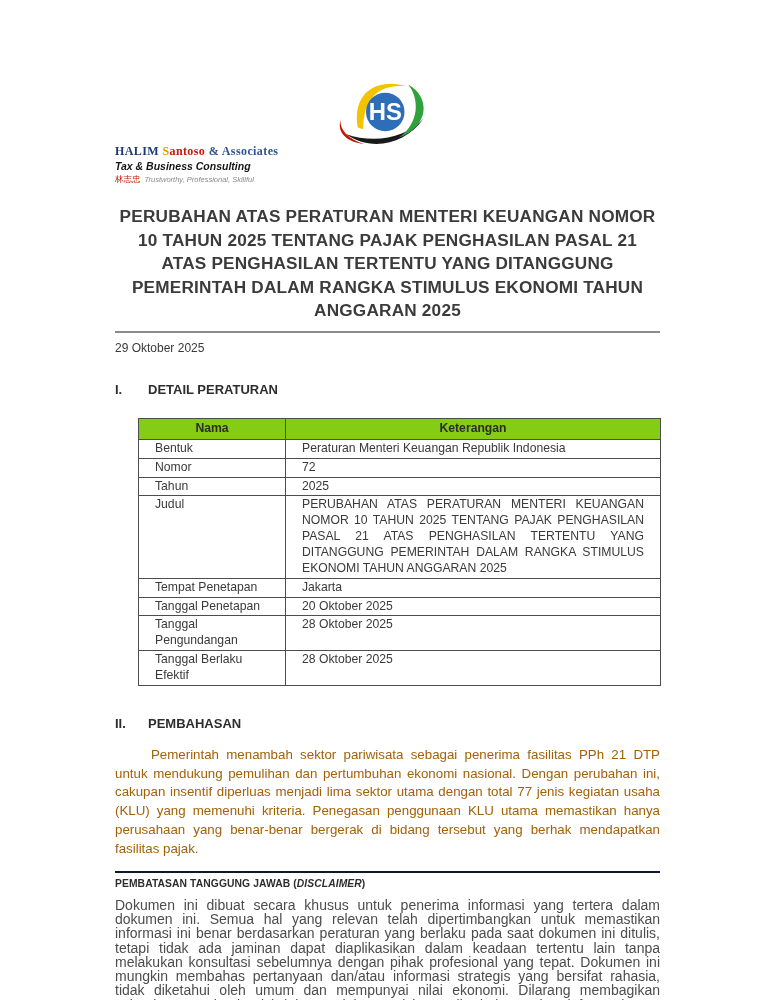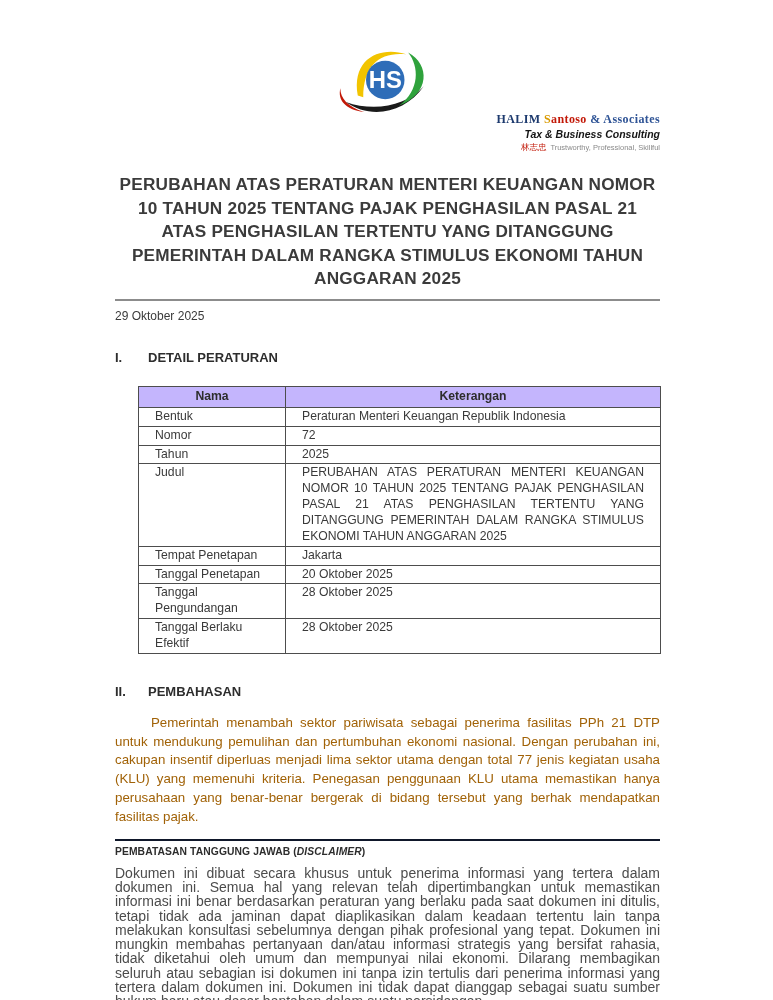--- a/index.html
+++ b/index.html
@@ -2,47 +2,47 @@
 <html><head>
 <meta charset="utf-8">
 <style>
   html,body { margin:0; padding:0; background:#e8e8e8; }
   .page {
     width:773px; height:1000px; margin:0 auto; background:#ffffff;
     font-family:"Liberation Sans", sans-serif; color:#3a3a3a;
     box-sizing:border-box; padding:0 113px 0 115px; position:relative; overflow:hidden;
   }
   
-  .logo-block { padding-top:46px; text-align:right; }
+  .logo-block { padding-top:78px; text-align:left; }
   .emblem { width:118px; height:66px; display:block; margin:0 auto; }
   .company-name { font-family:"Liberation Serif", serif; font-weight:bold; font-size:12px; letter-spacing:0.4px; margin-top:1px; line-height:13px;}
   .cn-halim { color:#1d3a6e; }
   .cn-s { color:#d99a00; }
   .cn-rest { color:#c21807; }
   .cn-assoc { color:#2f5496; }
   .tagline { font-size:10.5px; font-weight:bold; font-style:italic; color:#141414; margin-top:2px; line-height:12px; }
   .motto-row { font-size:7.5px; color:#8a8a8a; margin-top:3px; line-height:9px; }
   .chinese { color:#c21807; font-size:8.5px; font-style:normal; margin-right:4px; }
-  .motto { }
+  .motto { font-style:italic; }
   
   .doc-title {
     font-size:17.2px; line-height:23.6px; font-weight:bold; text-align:center;
     color:#3b3b3b; margin:21px 0 0 0; padding-bottom:8px;
     border-bottom:2px solid #8c8c8c; letter-spacing:0.2px;
   }
   .date-row { text-align:left; font-size:12px; margin-top:8px; color:#3a3a3a; }
   
   .section-heading { display:flex; font-weight:bold; font-size:13px; color:#2d2d2d; }
   .sec-1 { margin-top:27px; }
   .sec-2 { margin-top:30px; }
   .sec-num { width:33px; flex:0 0 33px; }
   
   table.detail { border-collapse:collapse; margin:21px 0 0 23px; width:523px; font-size:12.2px; color:#3a3a3a; table-layout:fixed; }
   table.detail th, table.detail td { border:1px solid #4d4d4d; padding:1px 16px; vertical-align:top; line-height:1.3; }
-  table.detail th { background:#c4b5fd; font-weight:bold; text-align:center; padding:2px 8px; color:#2d2d2d; }
+  table.detail th { background:#84cc16; font-weight:bold; text-align:center; padding:2px 8px; color:#2d2d2d; }
   col.c-nama { width:147px; }
   td.judul-val { text-align:justify; }
   
   .para { font-size:13.3px; line-height:18.8px; text-align:justify; text-indent:36px; margin:14px 0 0 0; color:#a16207; }
   .para.first { margin-top:15px; }
   
   .disclaimer { margin-top:12px; border-top:2px solid #0f172a; padding-top:5px; }
   .disc-heading { font-size:10.3px; font-weight:bold; color:#2d2d2d; letter-spacing:0.1px; }
   .disc-heading .ital { font-style:italic; }
   .disc-body { margin-top:9px; font-size:14px; line-height:14.3px; text-align:justify; color:#4c4c4c; }

